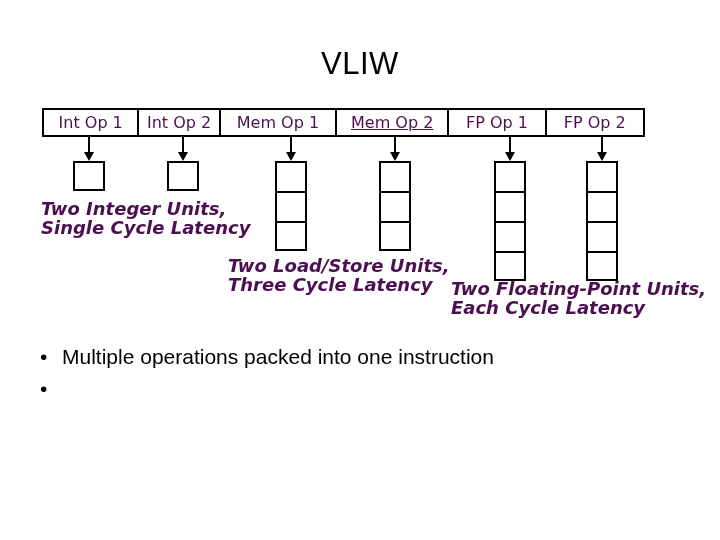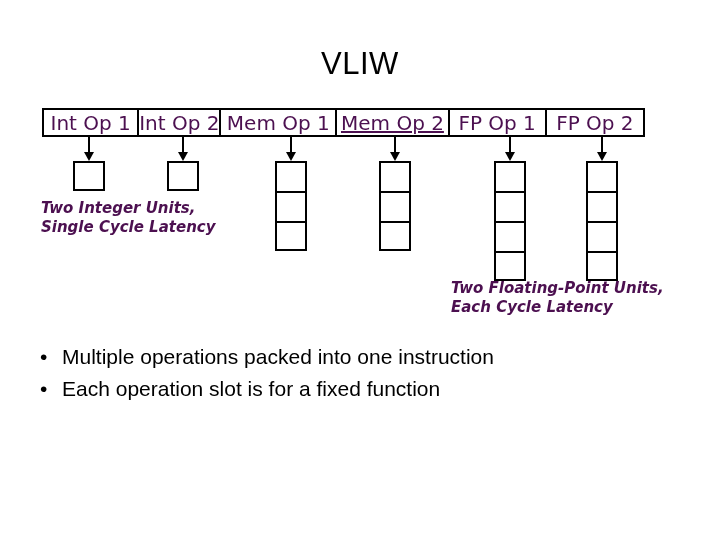--- a/index.html
+++ b/index.html
@@ -49,21 +49,21 @@
     display: flex;
     background: #ffffff;
   }
   .slot {
     border-right: 2px solid #000000;
     box-sizing: border-box;
     display: flex;
     align-items: center;
     justify-content: center;
     color: #4c1050;
-    font-size: 20px;
+    font-size: 16px;
     font-family: "DejaVu Sans", sans-serif;
     white-space: nowrap;
     height: 100%;
   }
   .slot:last-child { border-right: none; }
 
   .slot-w-96  { width: 96px; }
   .slot-w-82  { width: 82px; }
   .slot-w-117 { width: 117px; }
   .slot-w-113 { width: 113px; text-decoration: underline; }
@@ -111,21 +111,21 @@
   .unit-cell:last-child {
     border-bottom: 2px solid #000000;
   }
 
   
   .annotation {
     position: absolute;
     color: #4c1050;
     font-style: italic;
     font-weight: bold;
-    font-size: 15px;
+    font-size: 18px;
     line-height: 19px;
     font-family: "DejaVu Sans", sans-serif;
     white-space: pre-line;
   }
 
   
   #bullet-list {
     position: absolute;
     left: 34px;
     top: 341px;
@@ -232,28 +232,29 @@
   <div class="unit-stack" style="left:586px; top:161px;">
     <div class="unit-cell"></div>
     <div class="unit-cell"></div>
     <div class="unit-cell"></div>
     <div class="unit-cell"></div>
   </div>
 
   <div class="annotation" style="left:41px;  top:199px;">Two Integer Units,
 Single Cycle Latency</div>
 
+  <div class="annotation" style="left:228px; top:256px;">Two Load/Store Units,
+Three Cycle Latency</div>
 
   <div class="annotation" style="left:451px; top:279px;">Two Floating-Point Units,
 Each Cycle Latency</div>
 
   <ul id="bullet-list">
     <li>
       <span class="bullet-mark">•</span>
       <span>Multiple operations packed into one instruction</span>
     </li>
     <li>
       <span class="bullet-mark">•</span>
-      <span>Each operation slot is for a fixed function</span>
     </li>
   </ul>
 
 </div>
 
 </body></html>

